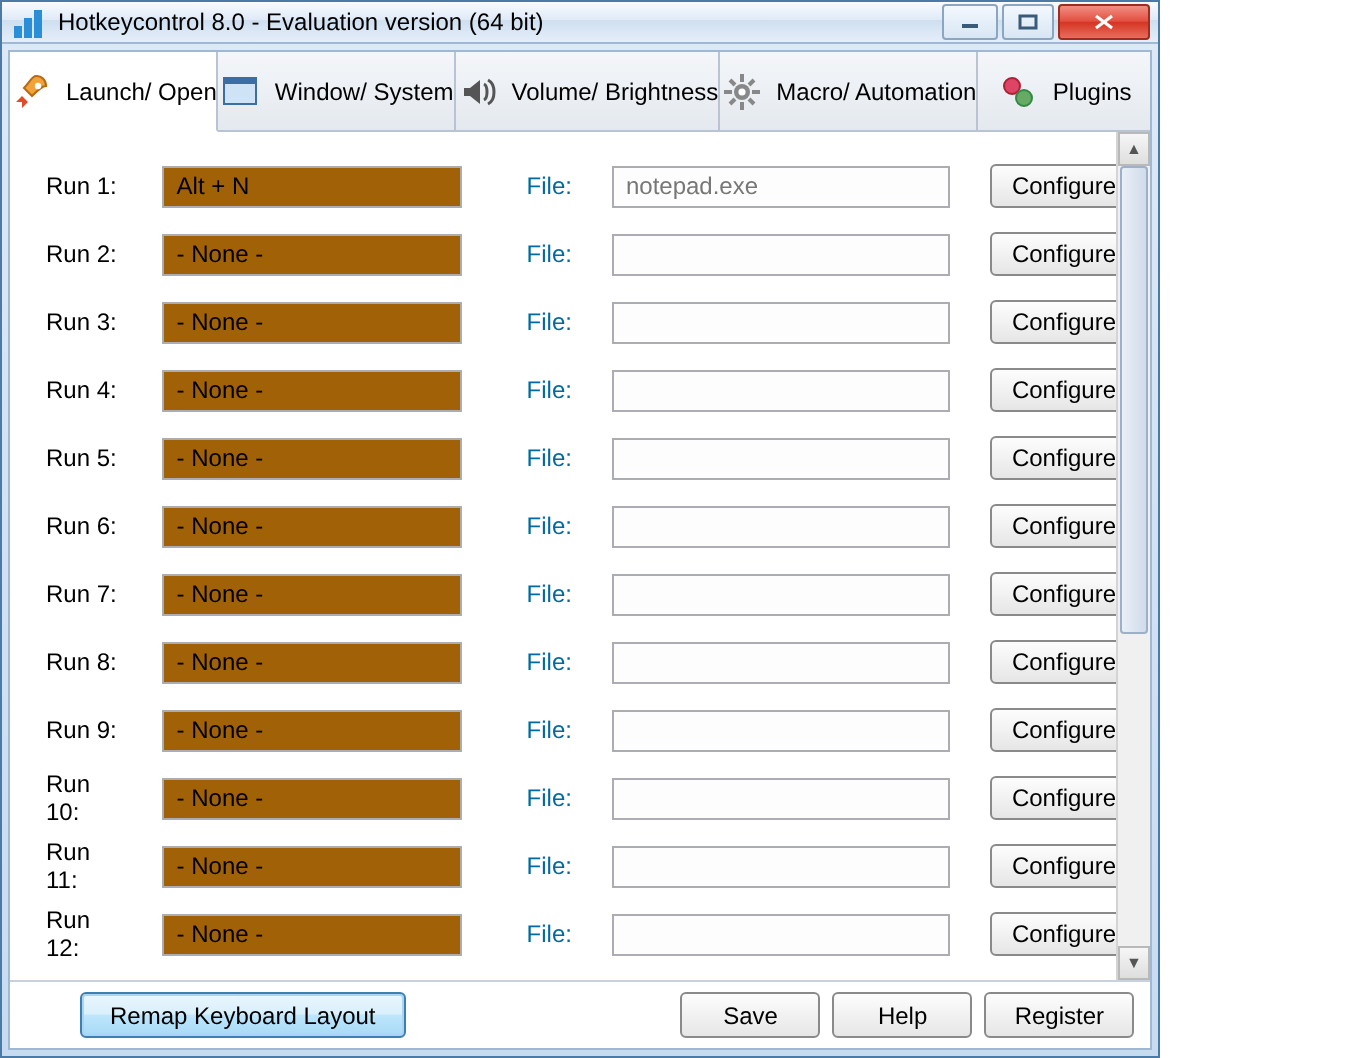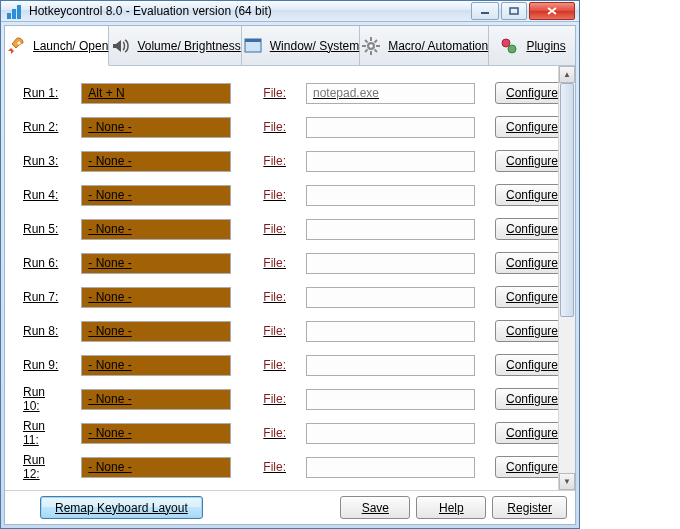--- a/index.html
+++ b/index.html
@@ -58,21 +58,20 @@
   }
   .win-btn.max { width:26px; }
   .win-btn.min { width:28px; }
   .client {
     flex:1;
     margin: 3px;
     background:#fff;
     border:1px solid #9fb8d4;
     display:flex;
     flex-direction:column;
-    text-decoration:underline;
   }
   .tabs {
     display:flex;
     height:40px;
     background: linear-gradient(to bottom, #fdfdfe 0%, #eef1f5 100%);
     border-bottom:1px solid #b8c4d2;
   }
   .tab {
     flex:1;
     display:flex;
@@ -105,21 +104,21 @@
   }
   .run-label { width:60px; color:#000; }
   .hotkey-input {
     width:150px; height:21px;
     border:1px solid #abadb3;
     padding:1px 6px;
     font-family:inherit; font-size:12px;
     background:#a16207;
     color:#000;
   }
-  .file-label { width:30px; margin-left:12px; color:#7f1d1d; }
+  .file-label { width:30px; margin-left:12px; color:#0369a1; }
   .file-input {
     width:208px; height:21px;
     border:1px solid #abadb3;
     padding:1px 6px;
     font-family:inherit; font-size:12px;
     background:#fdfdfd;
     color:#777;
   }
   .cfg-btn {
     height:22px;
@@ -219,34 +218,34 @@
               <path d="M13 3c3 0 5 2 5 5-2 0-4 2-7 5l-4-4c3-3 4-6 6-6z" fill="#f2a23a" stroke="#b86a12"></path>
               <circle cx="14" cy="8" r="1.6" fill="#fff"></circle>
               <path d="M6 13l-3 3 3 0 0 3 3-3z" fill="#e24a2a"></path>
             </svg>
           </span>
           <span class="tab-label">Launch/ Open</span>
         </div>
         <div class="tab">
           <span class="tab-icon">
             <svg width="22" height="22" viewBox="0 0 22 22">
+              <rect x="3" y="4" width="16" height="13" fill="#cfe3f7" stroke="#3a6ea5"></rect>
+              <rect x="3" y="4" width="16" height="3" fill="#3a6ea5"></rect>
+            </svg>
+          </span>
+          <span class="tab-label">Window/ System</span>
+        </div>
+        <div class="tab">
+          <span class="tab-icon">
+            <svg width="22" height="22" viewBox="0 0 22 22">
               <path d="M4 9h3l5-4v12l-5-4H4z" fill="#555"></path>
               <path d="M14 7c2 1 2 7 0 8M16 5c4 2 4 10 0 12" fill="none" stroke="#555" stroke-width="1.5"></path>
             </svg>
           </span>
           <span class="tab-label">Volume/ Brightness</span>
-        </div>
-        <div class="tab">
-          <span class="tab-icon">
-            <svg width="22" height="22" viewBox="0 0 22 22">
-              <rect x="3" y="4" width="16" height="13" fill="#cfe3f7" stroke="#3a6ea5"></rect>
-              <rect x="3" y="4" width="16" height="3" fill="#3a6ea5"></rect>
-            </svg>
-          </span>
-          <span class="tab-label">Window/ System</span>
         </div>
         <div class="tab">
           <span class="tab-icon">
             <svg width="22" height="22" viewBox="0 0 22 22">
               <circle cx="11" cy="11" r="4" fill="#888"></circle>
               <g stroke="#888" stroke-width="2">
                 <line x1="11" y1="2" x2="11" y2="6"></line>
                 <line x1="11" y1="16" x2="11" y2="20"></line>
                 <line x1="2" y1="11" x2="6" y2="11"></line>
                 <line x1="16" y1="11" x2="20" y2="11"></line>

